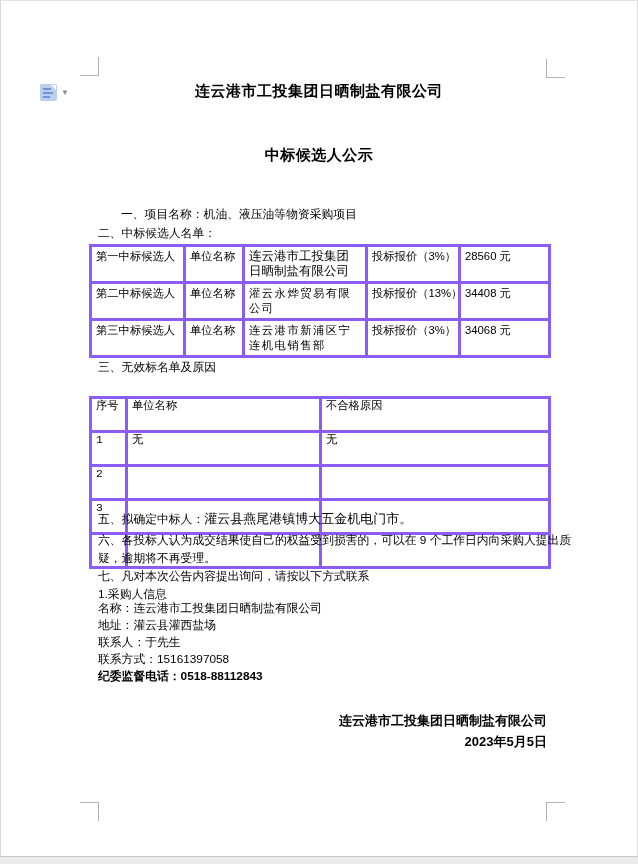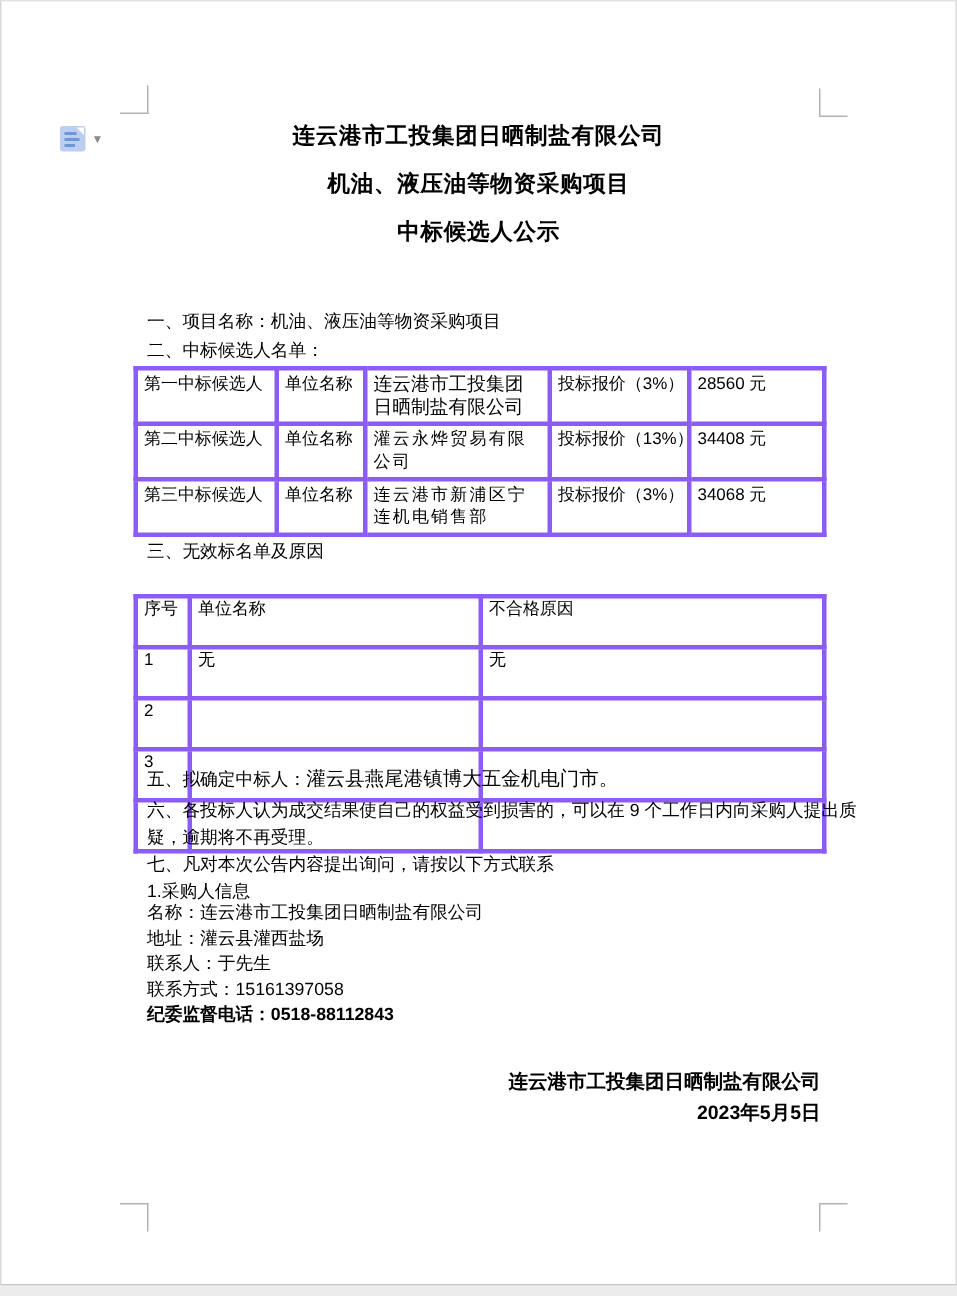--- a/index.html
+++ b/index.html
@@ -47,37 +47,37 @@
   
   .doc-title{
     position:absolute;left:0;width:636px;text-align:center;
     font-weight:bold;font-size:15px;line-height:18px;letter-spacing:0.5px;
   }
   .t1{top:81px;} .t2{top:113px;} .t3{top:145px;}
   
   .line{
     position:absolute;left:97px;font-size:11.8px;line-height:15px;white-space:nowrap;
   }
-  .s1{top:206px;} .s2{top:225px;} .s3{top:359px;}
+  .s1{top:206px;margin-left:23px;} .s2{top:225px;} .s3{top:359px;}
   .p5{top:510px;} .p6a{top:532px;} .p6b{top:550px;} .p7{top:568px;}
   .pinfo{top:586px;} .pname{top:600px;} .paddr{top:617px;}
   .pcontact{top:634px;} .pphone{top:651px;text-align:right;} .psup{top:668px;font-weight:bold;}
   .p5 .winner-name{font-size:13px;}
   
   table{border-collapse:collapse;table-layout:fixed;position:absolute;left:88px;}
   td,th{border:3px solid #8b5cf6;vertical-align:top;text-align:left;
         font-size:11.3px;line-height:14px;padding:2px 4px;font-weight:normal;
         overflow:hidden;}
   .candidates{top:243px;width:459px;}
   .candidates tr.r1{height:35px;} .candidates tr.r2{height:32px;} .candidates tr.r3{height:33px;}
   .candidates .big{font-size:12.5px;line-height:15px;}
   .candidates .spaced{letter-spacing:1.5px;line-height:15px;}
   .candidates .nowrap{white-space:nowrap;}
   .invalid{top:395px;width:459px;}
-  .invalid tr{height:34px;}
+  .invalid tr{height:34px;font-family:Liberation Mono, monospace;}
   .invalid td,.invalid th{padding:1px 4px;line-height:13px;}
   
   .signature{
     position:absolute;left:97px;top:709px;width:449px;text-align:right;
     font-weight:bold;font-size:13px;line-height:21px;
   }
 </style>
 </head>
 <body>
 
@@ -92,21 +92,20 @@
     <span class="paste-icon">
       <span class="ear"></span>
       <span class="bar b1"></span>
       <span class="bar b2"></span>
       <span class="bar b3"></span>
     </span>
     <span class="paste-arrow">▼</span>
   </div>
 
   <div class="doc-title t1">连云港市工投集团日晒制盐有限公司</div>
-  <div class="doc-title t2">机油、液压油等物资采购项目</div>
   <div class="doc-title t3">中标候选人公示</div>
 
   <div class="line s1">一、项目名称：机油、液压油等物资采购项目</div>
   <div class="line s2">二、中标候选人名单：</div>
 
   <table class="candidates">
     <colgroup>
         <col style="width:94px">
         <col style="width:59px">
         <col style="width:123px">

